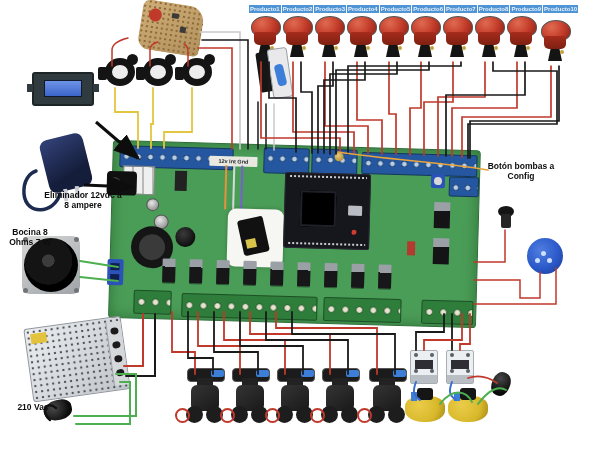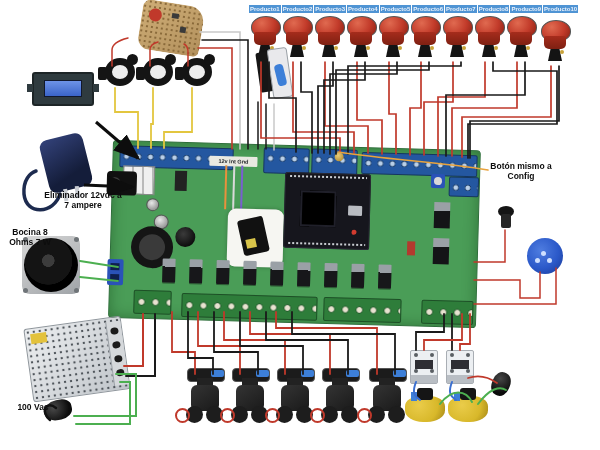--- a/index.html
+++ b/index.html
@@ -475,19 +475,19 @@
       <path d="M120,382 H130 V424 H76" stroke="#4caf50" stroke-width="2"></path>
       <path d="M56,408 C46,400 40,412 50,420" stroke="#111" stroke-width="2.5"></path>
       <path d="M60,194 C54,214 26,216 24,194 C23,180 30,173 36,171" stroke="#1d2b4f" stroke-width="3.5"></path>
     </g>
     <g fill="none">
       <path d="M96,122 L138,158" stroke="#0d0d0d" stroke-width="3" marker-end="url(#ah)"></path>
       <path d="M84,185 L132,187" stroke="#0d0d0d" stroke-width="3" marker-end="url(#ah)"></path>
     </g>
   </svg>
 
-  <div class="lbl" style="left:42px;top:191px;width:82px">Eliminador 12vdc a 7 ampere</div>
+  <div class="lbl" style="left:42px;top:191px;width:82px">Eliminador 12vdc a 8 ampere</div>
   <div class="lbl" style="left:6px;top:228px;width:48px">Bocina 8 Ohms 7 W</div>
-  <div class="lbl" style="left:12px;top:403px;width:42px">100 Vac</div>
-  <div class="lbl" style="left:482px;top:162px;width:78px">Botón mismo a Config</div>
+  <div class="lbl" style="left:12px;top:403px;width:42px">210 Vac</div>
+  <div class="lbl" style="left:482px;top:162px;width:78px">Botón bombas a Config</div>
   <div class="lbl" id="warning">
   </div>
 </div>
 
 </body></html>

